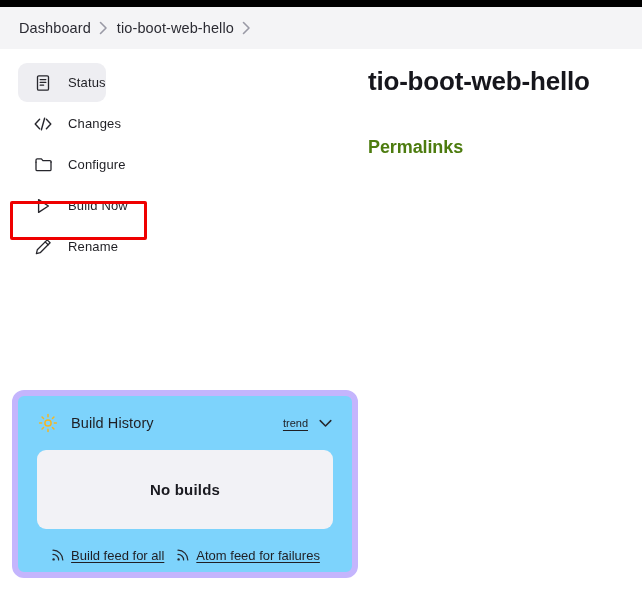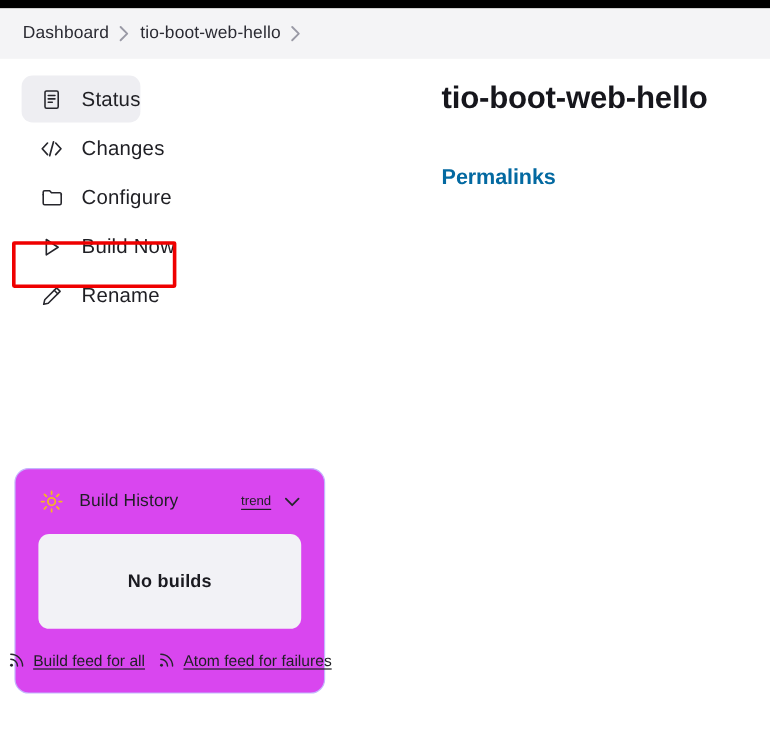--- a/index.html
+++ b/index.html
@@ -83,21 +83,21 @@
     height: 22px;
     display: inline-flex;
     align-items: center;
     justify-content: center;
     color: #26262c;
     flex: 0 0 auto;
   }
   .nav-icon svg { display: block; }
   .nav-label {
     margin-left: 14px;
-    font-size: 17px;
+    font-size: 13px;
     color: #1f1f24;
     letter-spacing: 0.15px;
     white-space: nowrap;
   }
   .nav-row { height: 41px; display: flex; align-items: center; }
 
   
   .annot-box {
     position: absolute;
     left: 10px;
@@ -108,24 +108,24 @@
     border-radius: 2px;
     pointer-events: none;
     z-index: 5;
   }
 
   
   .bh-card {
     position: absolute;
     left: 12px;
     top: 390px;
-    width: 259px;
+    width: 346px;
     height: 188px;
-    background: #d946ef;
-    border: 1px solid #c4b5fd;
+    background: #7dd3fc;
+    border: 6px solid #c4b5fd;
     border-radius: 12px;
     padding: 0 19px;
   }
   .bh-head {
     display: flex;
     align-items: center;
     height: 54px;
   }
   .bh-sun {
     width: 22px; height: 22px;
@@ -209,21 +209,21 @@
     font-size: 26px;
     font-weight: bold;
     color: #16161c;
     letter-spacing: -0.2px;
     line-height: 38px;
   }
   .main h2 {
     margin: 34px 10px 0 0;
     font-size: 18px;
     font-weight: bold;
-    color: #0369a1;
+    color: #4d7c0f;
     letter-spacing: -0.1px;
     line-height: 26px;
   }
 </style>
 </head>
 <body>
 
 <div id="app">
 
   <div class="top-bar"></div>

